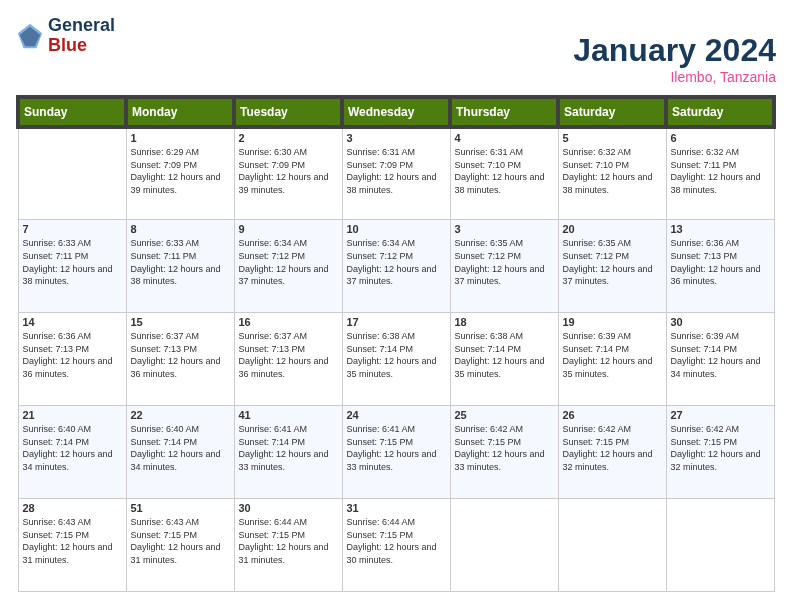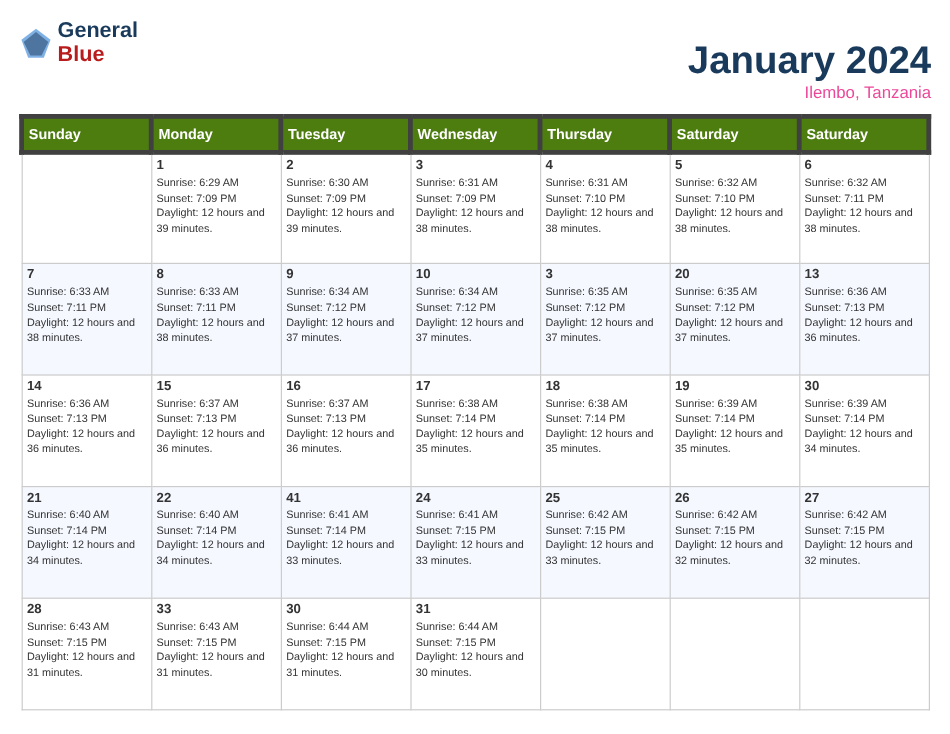--- a/index.html
+++ b/index.html
@@ -241,21 +241,21 @@
             <span class="day-num">27</span>
             <div class="cell-text">Sunrise: 6:42 AM<br>Sunset: 7:15 PM<br>Daylight: 12 hours and 32 minutes.</div>
           </td>
         </tr>
         <tr>
           <td>
             <span class="day-num">28</span>
             <div class="cell-text">Sunrise: 6:43 AM<br>Sunset: 7:15 PM<br>Daylight: 12 hours and 31 minutes.</div>
           </td>
           <td>
-            <span class="day-num">33</span>
+            <span class="day-num">51</span>
             <div class="cell-text">Sunrise: 6:43 AM<br>Sunset: 7:15 PM<br>Daylight: 12 hours and 31 minutes.</div>
           </td>
           <td>
             <span class="day-num">30</span>
             <div class="cell-text">Sunrise: 6:44 AM<br>Sunset: 7:15 PM<br>Daylight: 12 hours and 31 minutes.</div>
           </td>
           <td>
             <span class="day-num">31</span>
             <div class="cell-text">Sunrise: 6:44 AM<br>Sunset: 7:15 PM<br>Daylight: 12 hours and 30 minutes.</div>
           </td>

